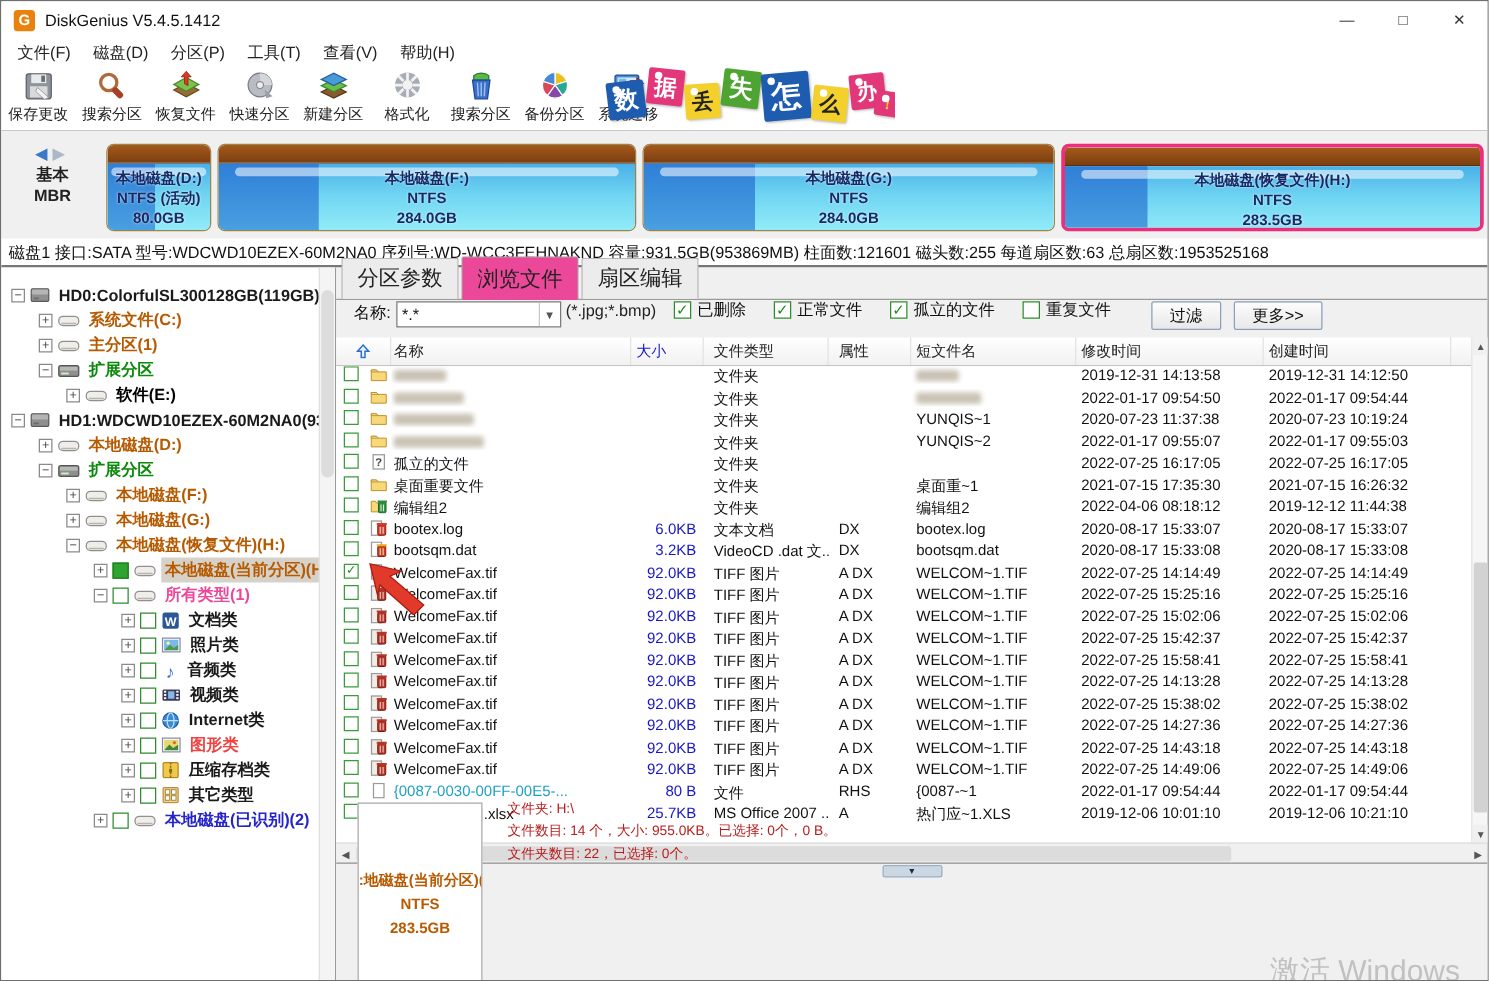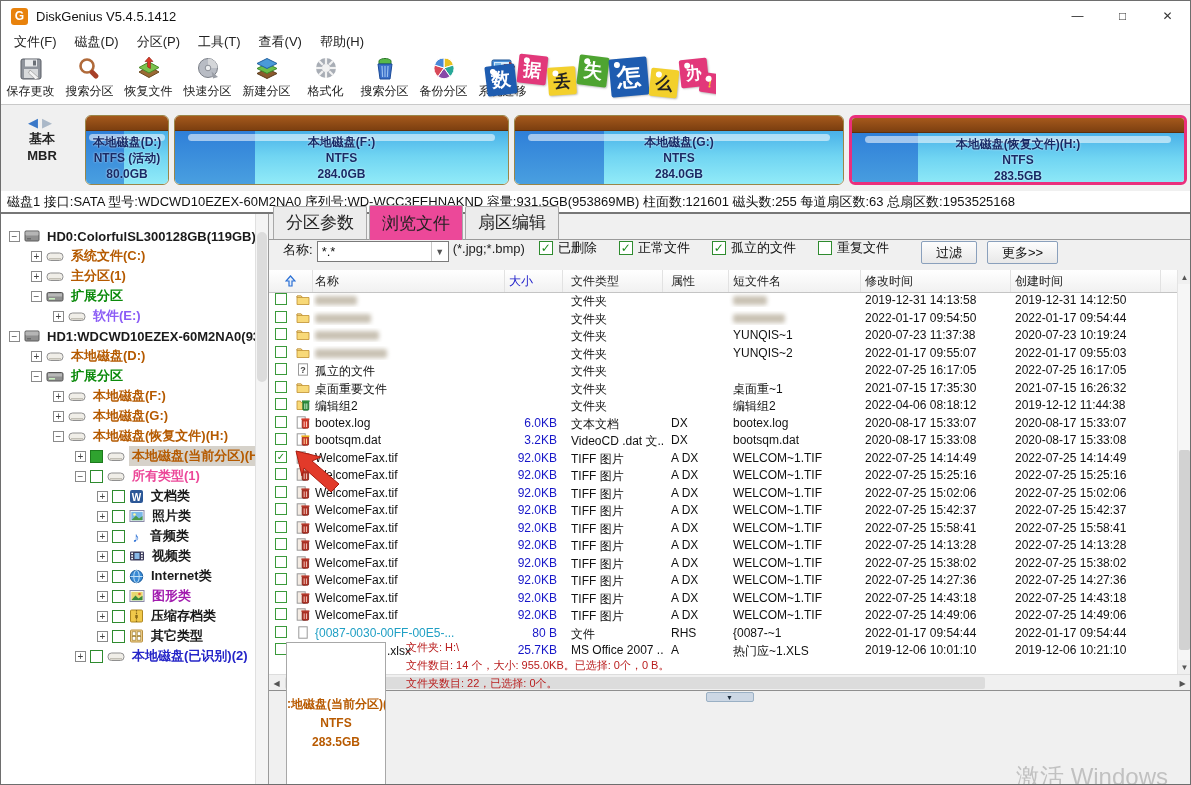--- a/index.html
+++ b/index.html
@@ -375,21 +375,21 @@
           <span class="tlbl " style="color:#0a8a0a">扩展分区</span>
         </div>
         <div class="titem" style="padding-left:52px">
           <span class="texp">+</span>
           <span class="ticon">
             <svg width="18" height="13" viewBox="0 0 18 13">
               <rect x="1" y="3" width="16" height="7.5" rx="3.5" fill="#f0eee8" stroke="#909090"></rect>
               <rect x="3" y="8.2" width="12" height="1.2" fill="#b8b5aa"></rect>
             </svg>
           </span>
-          <span class="tlbl " style="color:#8b5cf6">软件(E:)</span>
+          <span class="tlbl " style="color:#000000">软件(E:)</span>
         </div>
         <div class="titem" style="padding-left:8px">
           <span class="texp">−</span>
           <span class="ticon">
             <svg width="16" height="14" viewBox="0 0 16 14">
               <rect x="1" y="2" width="14" height="10" rx="1" fill="#8f8f8f" stroke="#5a5a5a"></rect>
               <rect x="1.5" y="2.5" width="13" height="4" rx="1" fill="#b5b5b5"></rect>
               <rect x="3" y="9" width="4" height="1.5" fill="#6a6a6a"></rect>
             </svg>
           </span>
@@ -537,21 +537,21 @@
           <span class="texp">+</span>
           <span class="tcbx "></span>
           <span class="ticon">
             <svg width="16" height="14" viewBox="0 0 16 14">
               <rect x="1" y="1.5" width="14" height="11" fill="#fff" stroke="#8a8aa8"></rect>
               <rect x="2.3" y="2.8" width="11.4" height="8.4" fill="#e8d870"></rect>
               <circle cx="10.5" cy="5" r="1.3" fill="#e86030"></circle>
               <path d="M2.5 11 L6.5 6.5 L9.5 9.4 L13.5 6.8 L13.5 11.2 L2.5 11.2 Z" fill="#3a8a3a"></path>
             </svg>
           </span>
-          <span class="tlbl " style="color:#a21caf">图形类</span>
+          <span class="tlbl " style="color:#ef4444">图形类</span>
         </div>
         <div class="titem" style="padding-left:96px">
           <span class="texp">+</span>
           <span class="tcbx "></span>
           <span class="ticon">
             <svg width="15" height="14" viewBox="0 0 15 14">
               <rect x="1.5" y="1" width="12" height="12" rx="1" fill="#f0c84a" stroke="#b08820"></rect>
               <line x1="7.5" y1="1" x2="7.5" y2="13" stroke="#8a6a18" stroke-width="1.2" stroke-dasharray="1.6 1"></line>
               <rect x="6.3" y="6" width="2.4" height="3" fill="#8a6a18"></rect>
             </svg>

